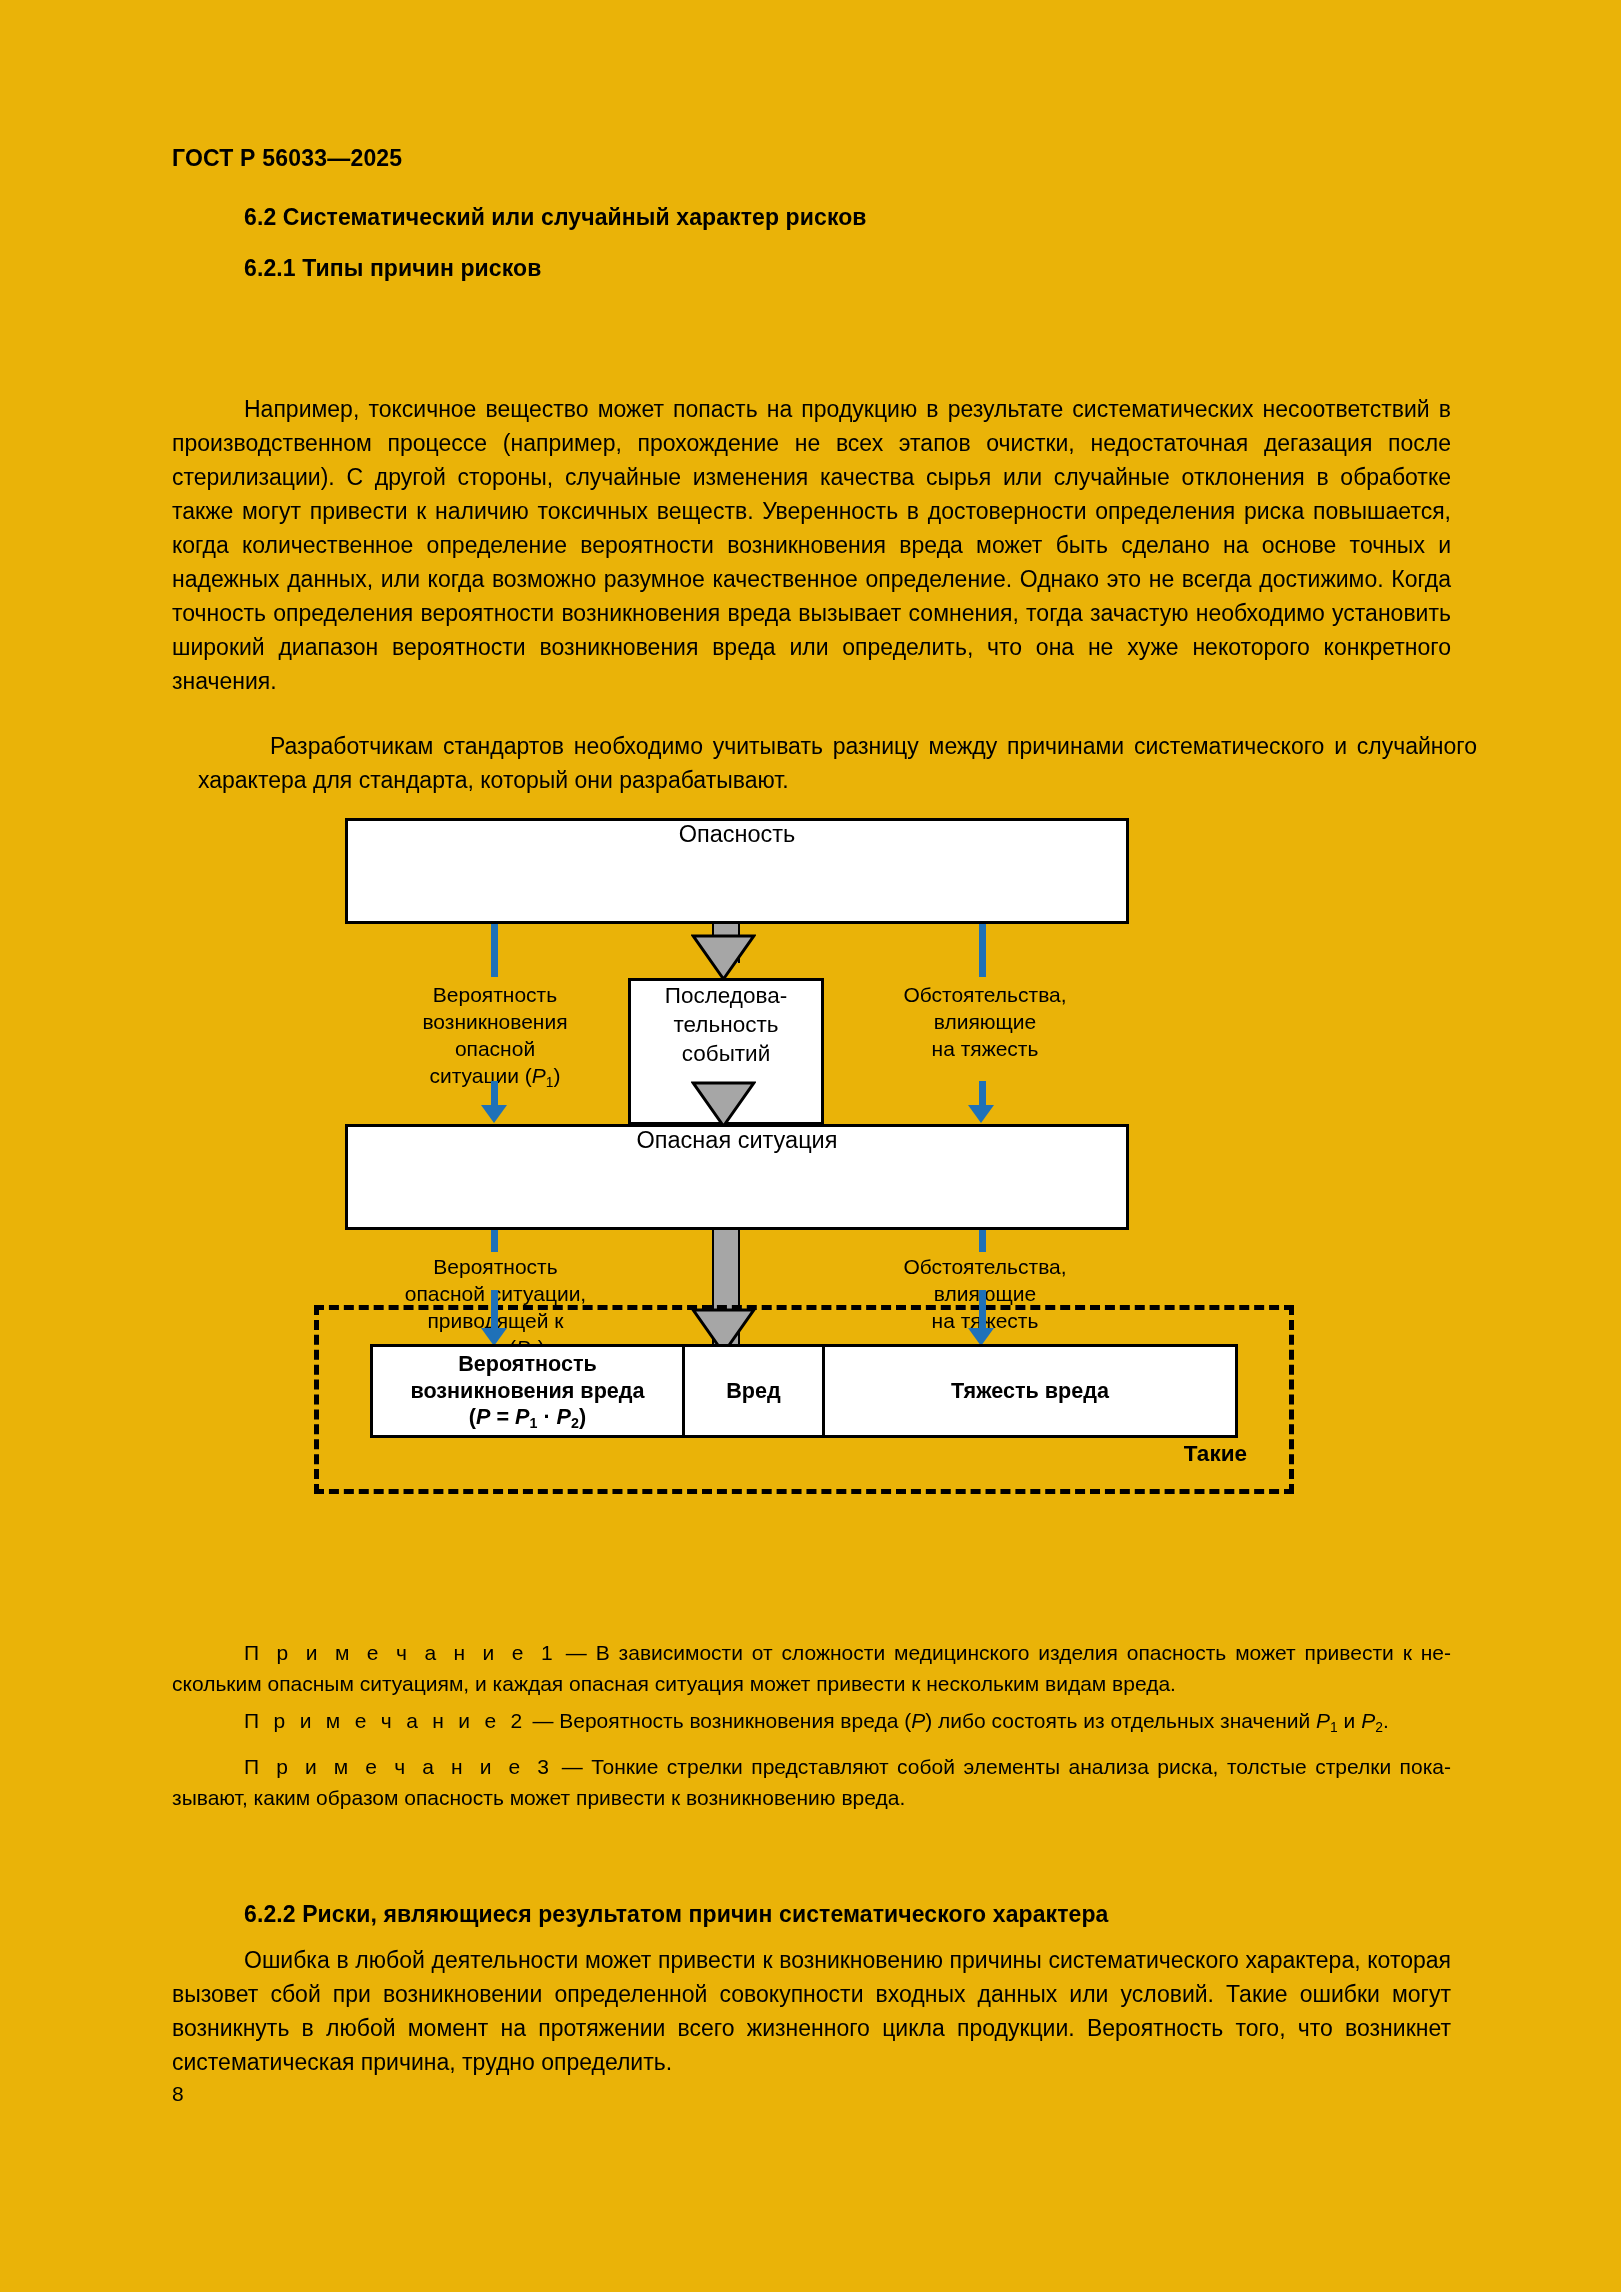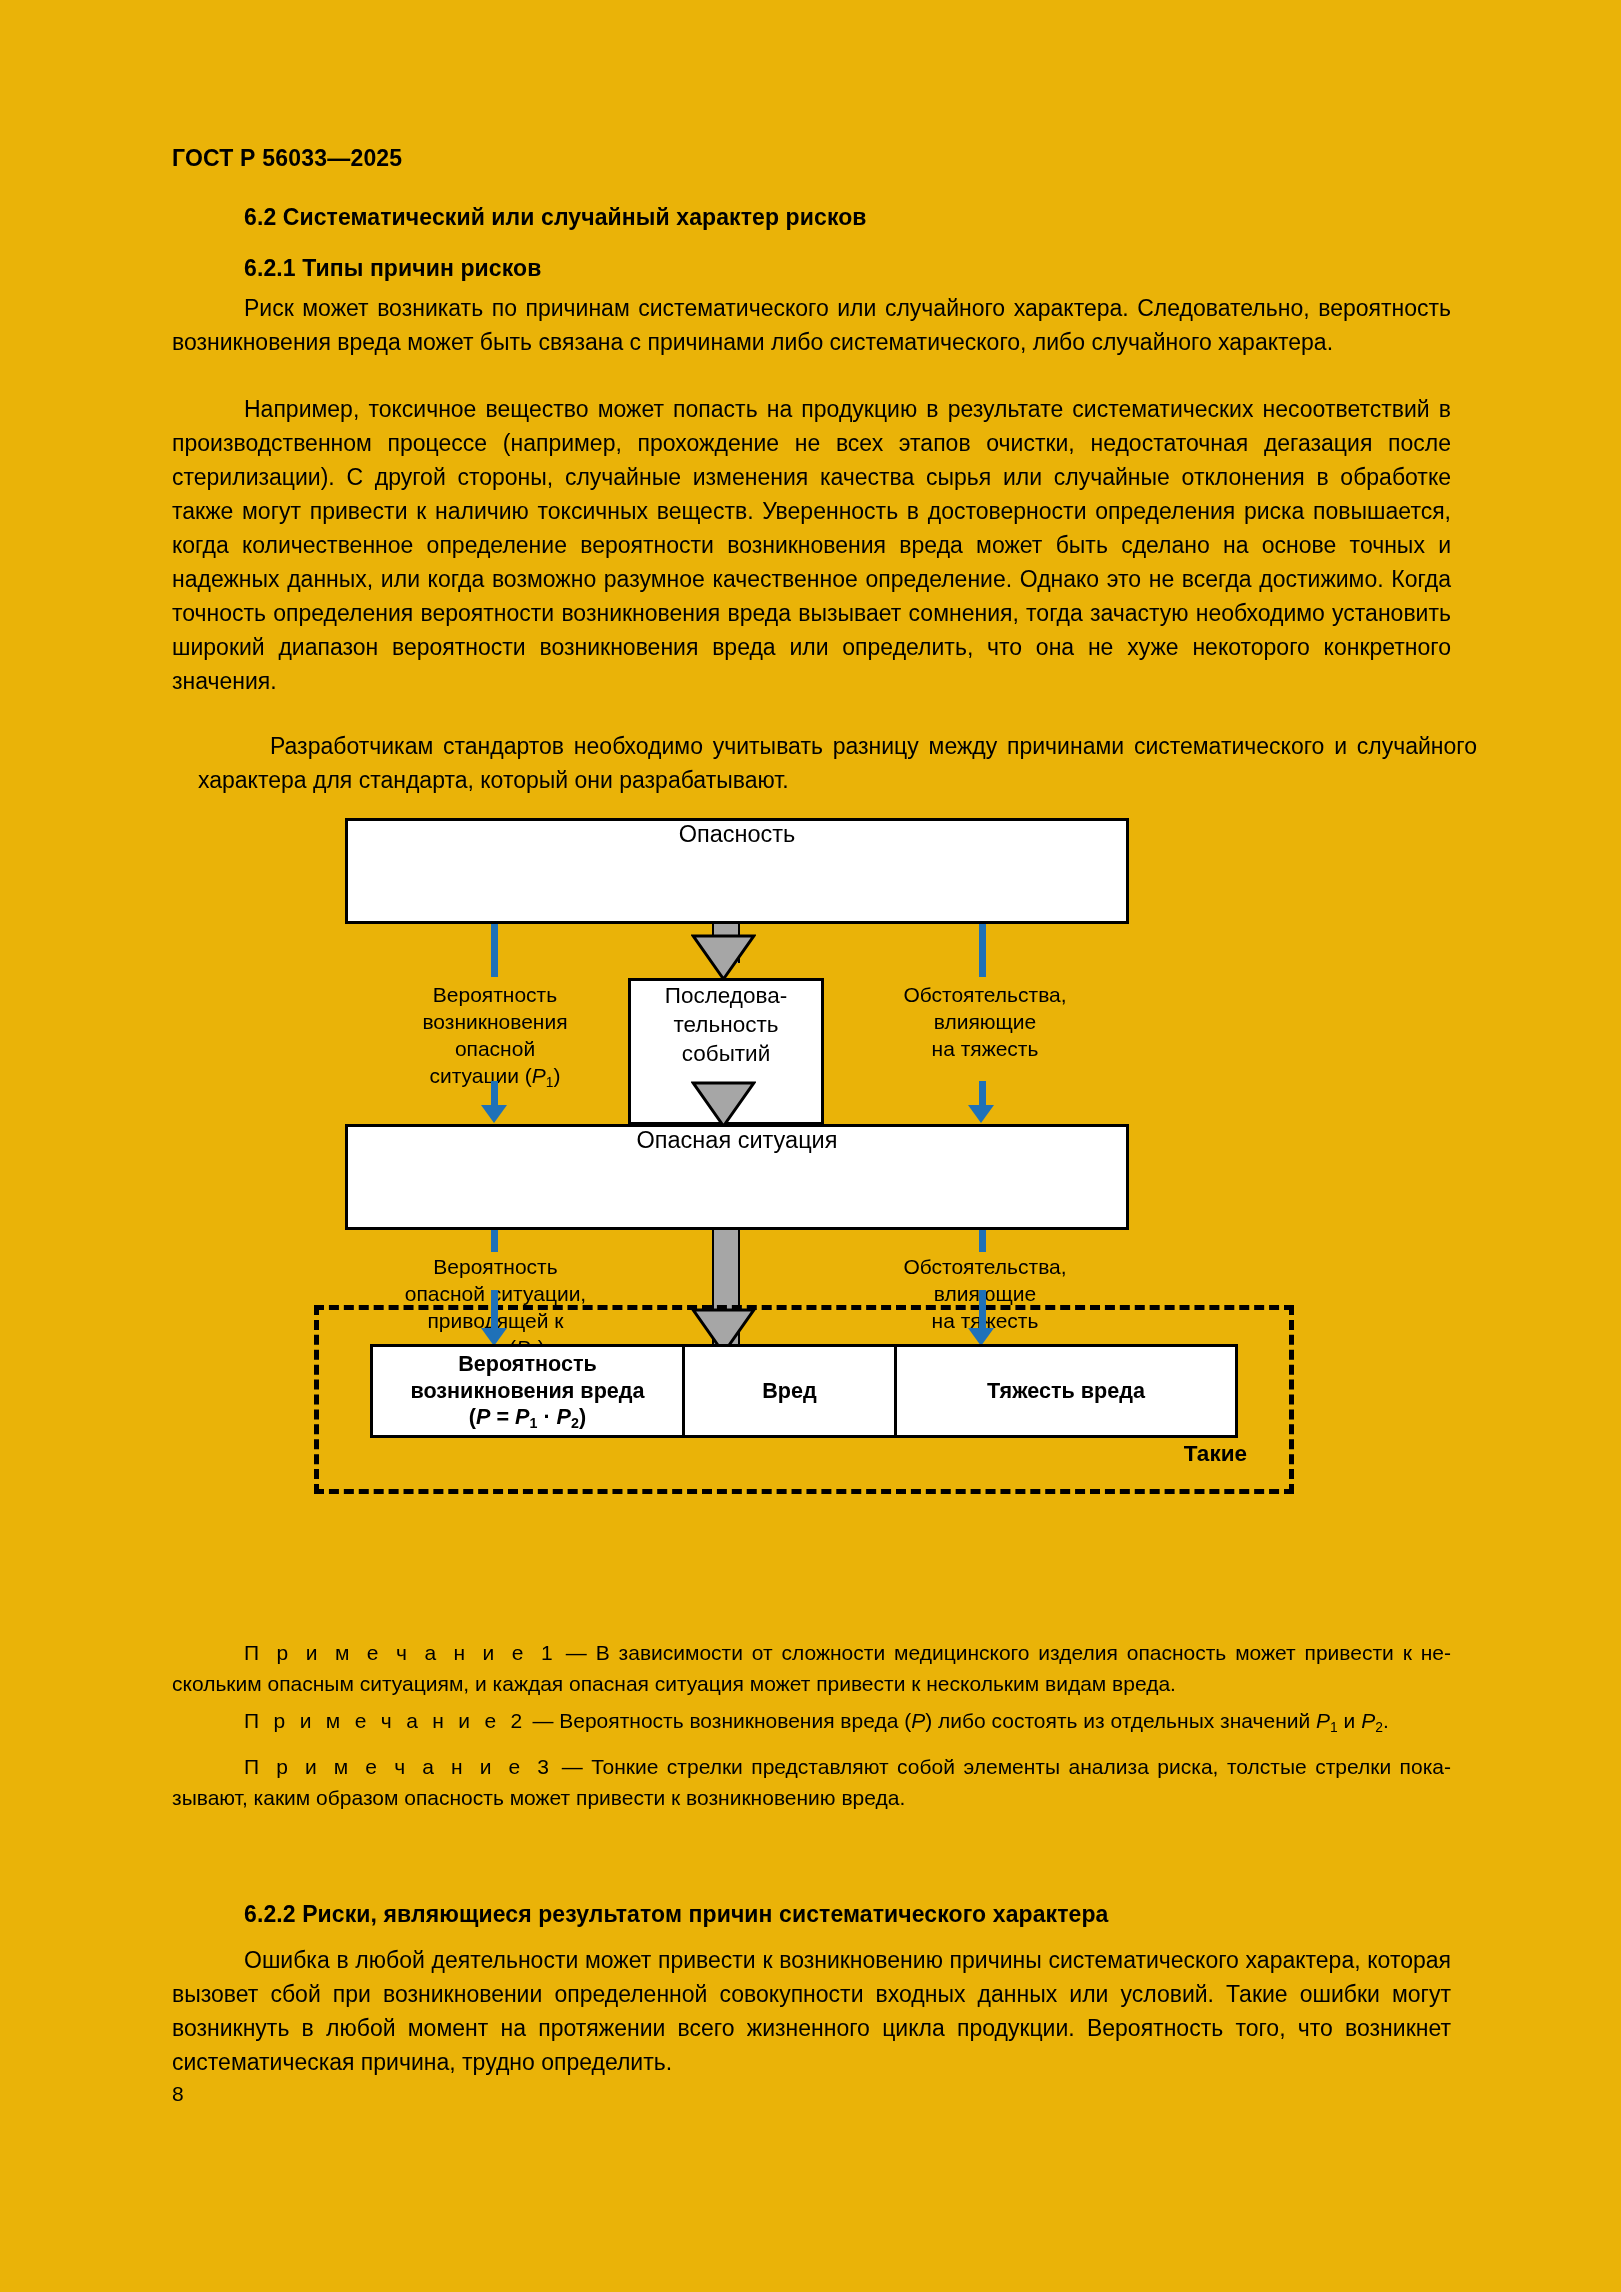--- a/index.html
+++ b/index.html
@@ -187,41 +187,40 @@
     display: flex;
     align-items: center;
     justify-content: center;
     font-weight: bold;
     text-align: center;
     font-size: 21.6px;
     line-height: 26.5px;
     box-sizing: border-box;
   }
   .rc1 { width: 312px; border-right: 3.4px solid #000; }
-  .rc2 { width: 212px; border-right: 3.4px solid #000; }
+  .rc2 { width: 140px; border-right: 3.4px solid #000; }
   .rc3 { flex: 1; }
   .risk-label {
     left: 0; top: 623px; width: 933px;
     text-align: right;
     font-weight: bold;
     font-size: 22.5px;
   }
 </style>
 </head>
 <body>
 
 <div class="page">
   <div class="content">
 
     <div class="runhead">ГОСТ Р 56033—2025</div>
 
     <h2 class="h2 sec-62">6.2  Систематический или случайный характер рисков</h2>
     <h3 class="h3 sec-621">6.2.1  Типы причин рисков</h3>
 
-    <p class="para p1">Риск может возникать по причинам систематического или случайного характера. Следовательно, вероятность возникновения вреда может быть связана с причинами либо систематического, либо слу­чайного характера.</p>
     <p class="para p2">Например, токсичное вещество может попасть на продукцию в результате систематических не­соответствий в производственном процессе (например, прохождение не всех этапов очистки, недоста­точная дегазация после стерилизации). С другой стороны, случайные изменения качества сырья или случайные отклонения в обработке также могут привести к наличию токсичных веществ. Уверенность в достоверности определения риска повышается, когда количественное определение вероятности воз­никновения вреда может быть сделано на основе точных и надежных данных, или когда возможно разумное качественное определение. Однако это не всегда достижимо. Когда точность определения вероятности возникновения вреда вызывает сомнения, тогда зачастую необходимо установить широ­кий диапазон вероятности возникновения вреда или определить, что она не хуже некоторого конкрет­ного значения.</p>
     <p class="para p3">Разработчикам стандартов необходимо учитывать разницу между причинами систематического и случайного характера для стандарта, который они разрабатывают.</p>
 
     <div class="figure">
 
       <div class="fig-el box box-hazard">
         <span>Опасность</span>
       </div>
 
       <div class="fig-el vline" style="left:177px; top:106px; width:6.9px; height:53px;"></div>

